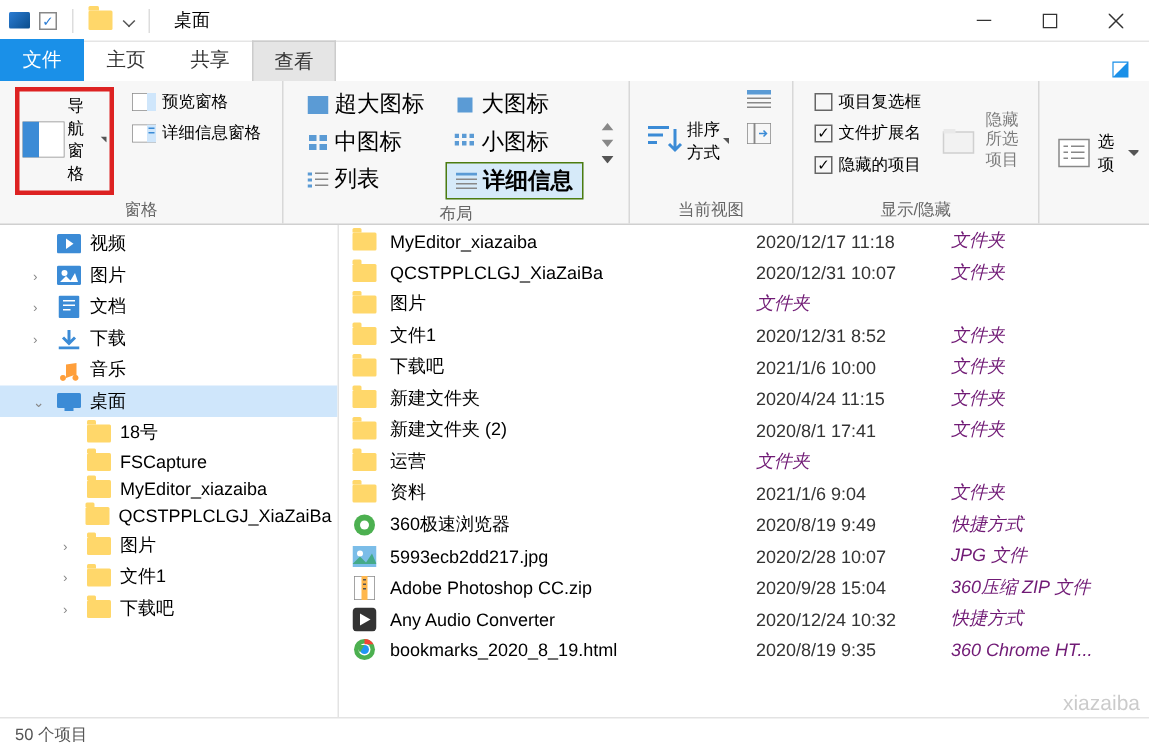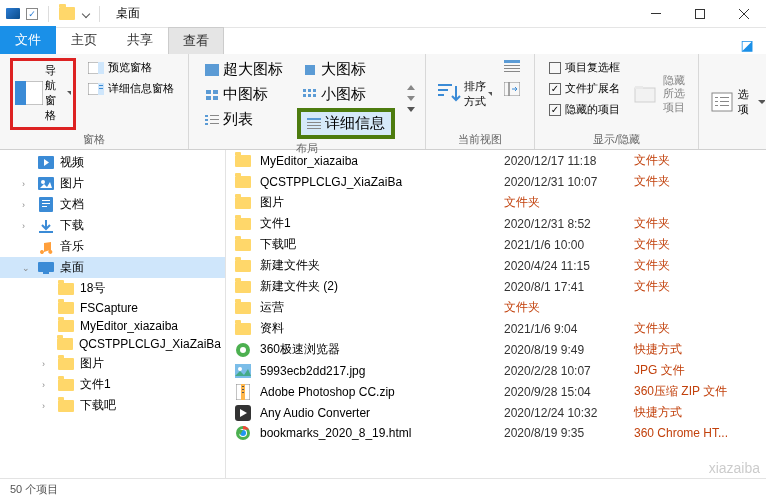--- a/index.html
+++ b/index.html
@@ -24,35 +24,35 @@
 .rgroup { border-right: 1px solid #d8d8d8; padding: 4px 10px 2px; display: flex; flex-direction: column; }
 .rgroup-body { flex: 1; display: flex; gap: 8px; }
 .rgroup-label { text-align: center; font-size: 11px; color: #666; padding-top: 2px; }
 .bigbtn { width: 56px; display: flex; flex-direction: row; align-items: center; gap: 2px; font-size: 11px; }
 .bigbtn .ic { width: 32px; height: 28px; display:flex; align-items:center; justify-content:center; }
 .redbox { border: 3px solid #d22; padding: 2px; }
 .smrow { display: flex; align-items: center; gap: 4px; font-size: 11px; padding: 2px 4px; white-space: nowrap; }
 .smrow .si { width: 16px; height: 14px; display:flex; align-items:center; justify-content:center; }
 .col { display: flex; flex-direction: column; gap: 2px; }
 .viewopt { display: flex; align-items: center; gap: 4px; padding: 2px 6px; font-size: 15px; white-space: nowrap; }
-.viewopt.sel { border: 4px solid #4d7c0f; background: #d6eaf9; }
+.viewopt.sel { border: 1px solid #4d7c0f; background: #d6eaf9; font-weight: bold; }
 .cb { width: 12px; height: 12px; border: 1px solid #666; display: inline-flex; align-items:center; justify-content:center; font-size:10px; }
 .content { display: flex; height: 328px; }
 .tree { width: 226px; border-right: 1px solid #e3e3e3; overflow-y: auto; padding: 2px 0; }
 .tnode { display: flex; align-items: center; gap: 6px; padding: 2px 4px 2px 22px; font-size: 12px; white-space: nowrap; }
 .tnode.sel { background: #cfe6fb; }
 .tnode .ex { width: 10px; color: #888; font-size: 9px; }
 .tnode.sub { padding-left: 42px; }
 .ticon { width: 16px; height: 14px; display:flex; align-items:center; justify-content:center; }
 .files { flex: 1; overflow-y: auto; position: relative; }
 .frow { display: flex; align-items: center; padding: 2px 8px; font-size: 12px; }
 .frow .fi { width: 18px; height: 16px; display:flex; align-items:center; justify-content:center; margin-right: 8px; }
 .frow .fn { flex: 0 0 244px; white-space: nowrap; overflow: hidden; text-overflow: ellipsis; }
 .frow .fd { flex: 0 0 130px; color: #333; }
-.frow .ft { flex: 1; color: #c2410c; }
+.frow .ft { flex: 1; color: #701a75; font-style: italic; }
 .status { height: 22px; border-top: 1px solid #e3e3e3; display: flex; align-items: center; padding: 0 10px; font-size: 11px; color: #555; }
 .folder-y { width:16px; height:12px; background:#ffd76a; border-radius:1px; position:relative; }
 .folder-y::before { content:""; position:absolute; top:-3px; left:0; width:6px; height:3px; background:#ffd76a; border-radius:1px 1px 0 0; }
 .watermark { position:absolute; right:6px; bottom:2px; font-size:14px; color:#999; opacity:.5; }
 svg { display: block; }
 </style>
 </head>
 <body>
 
 <div class="titlebar">

